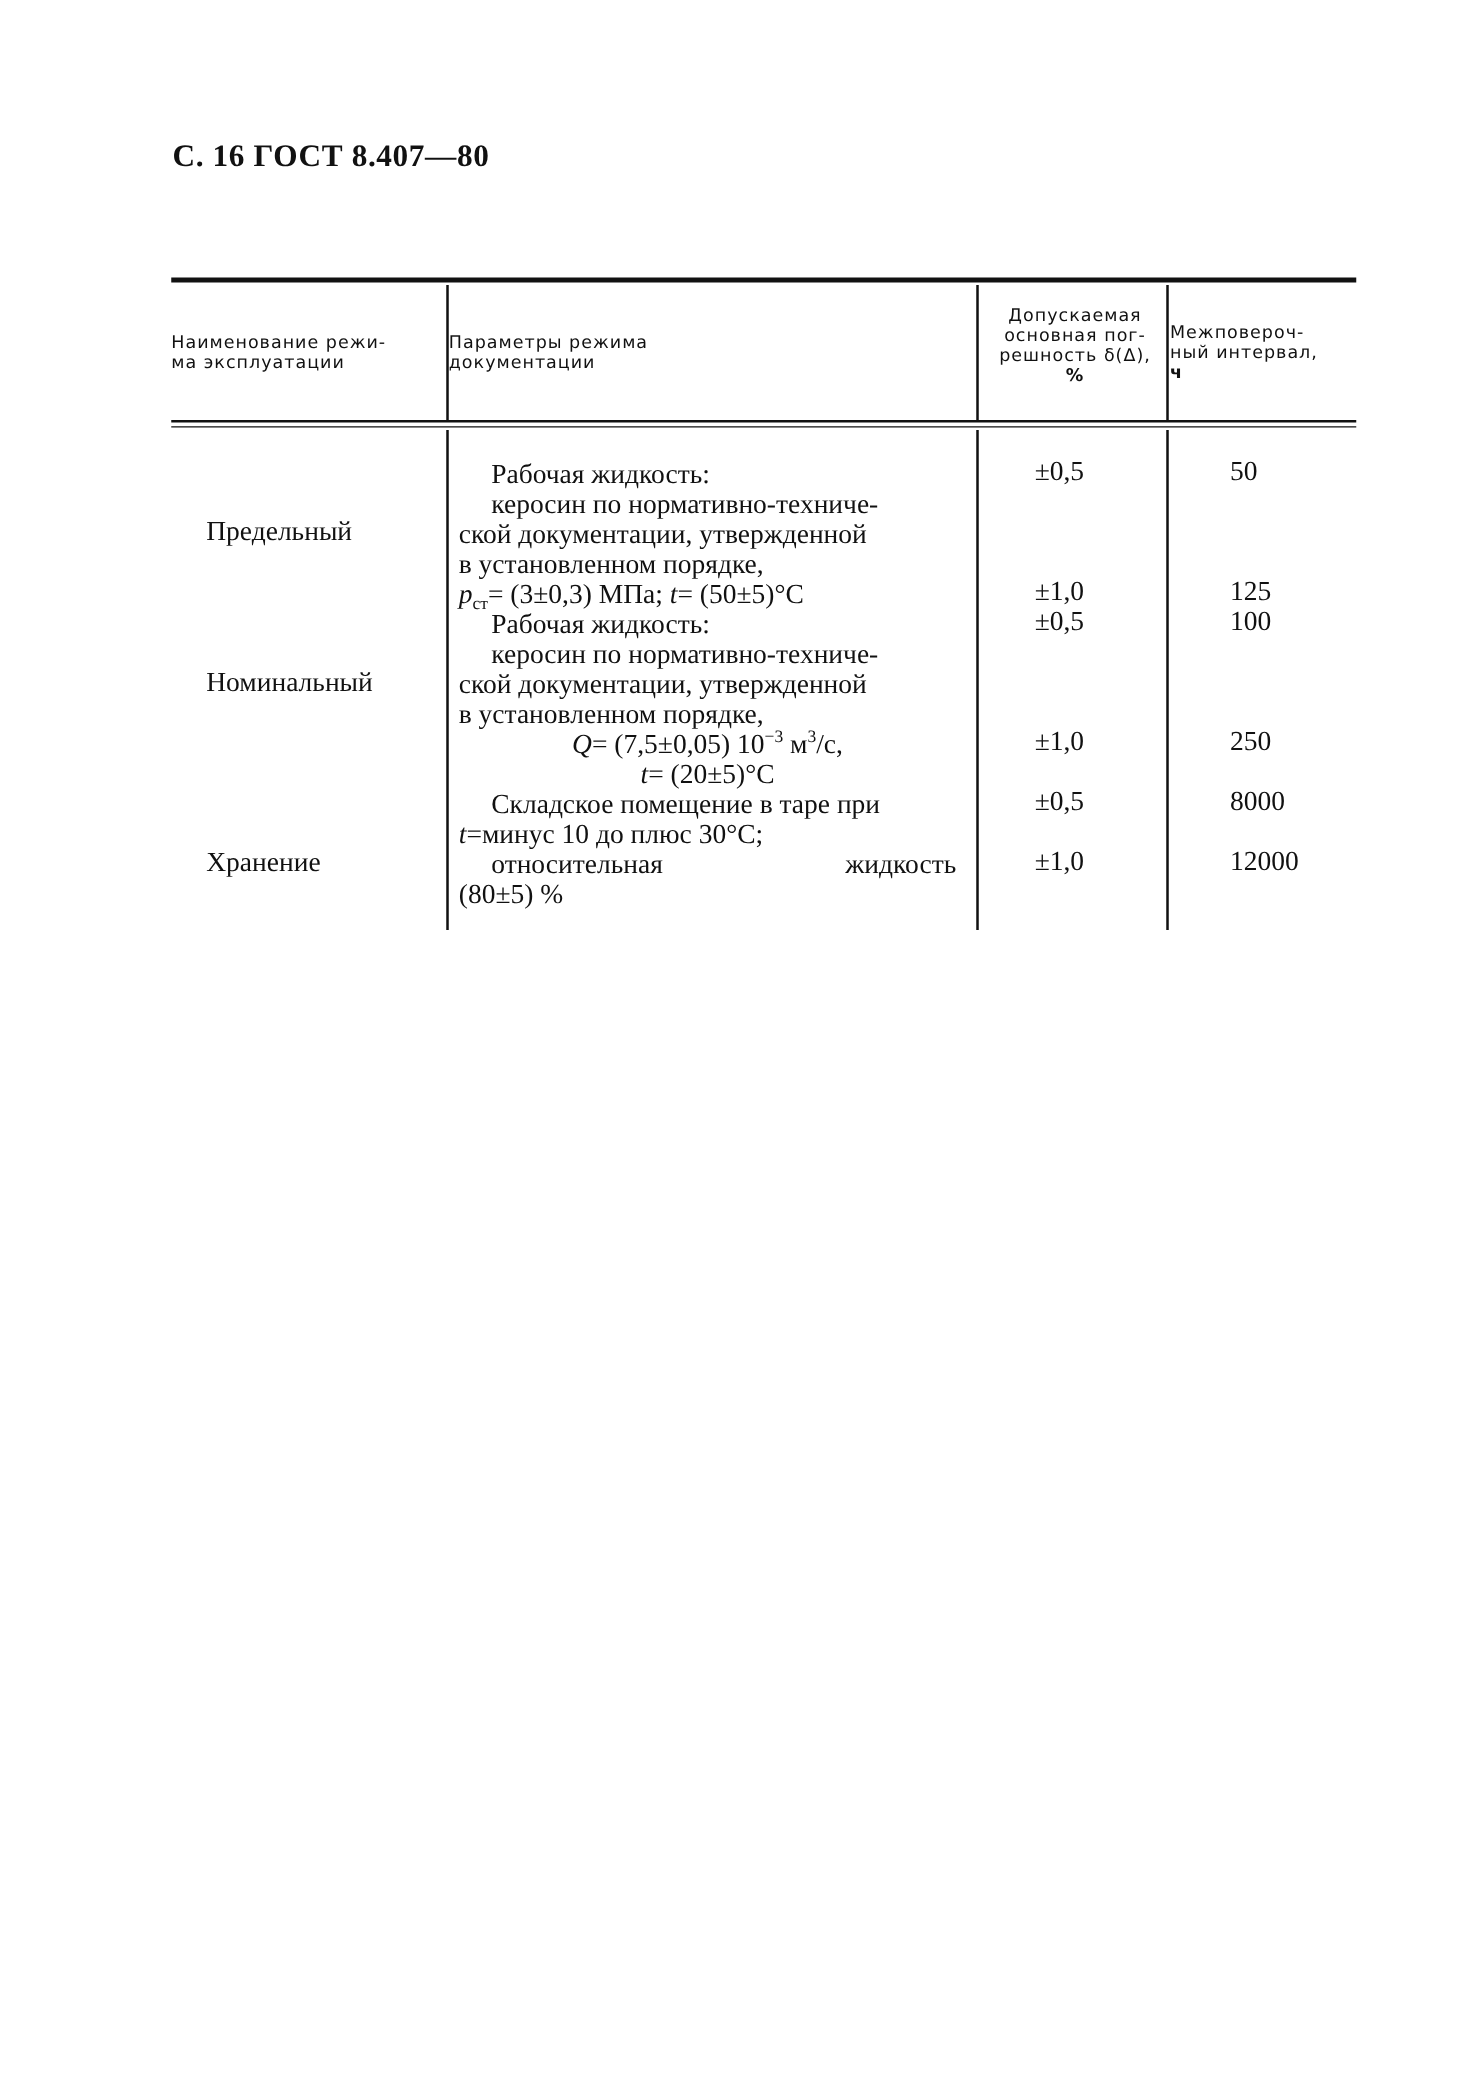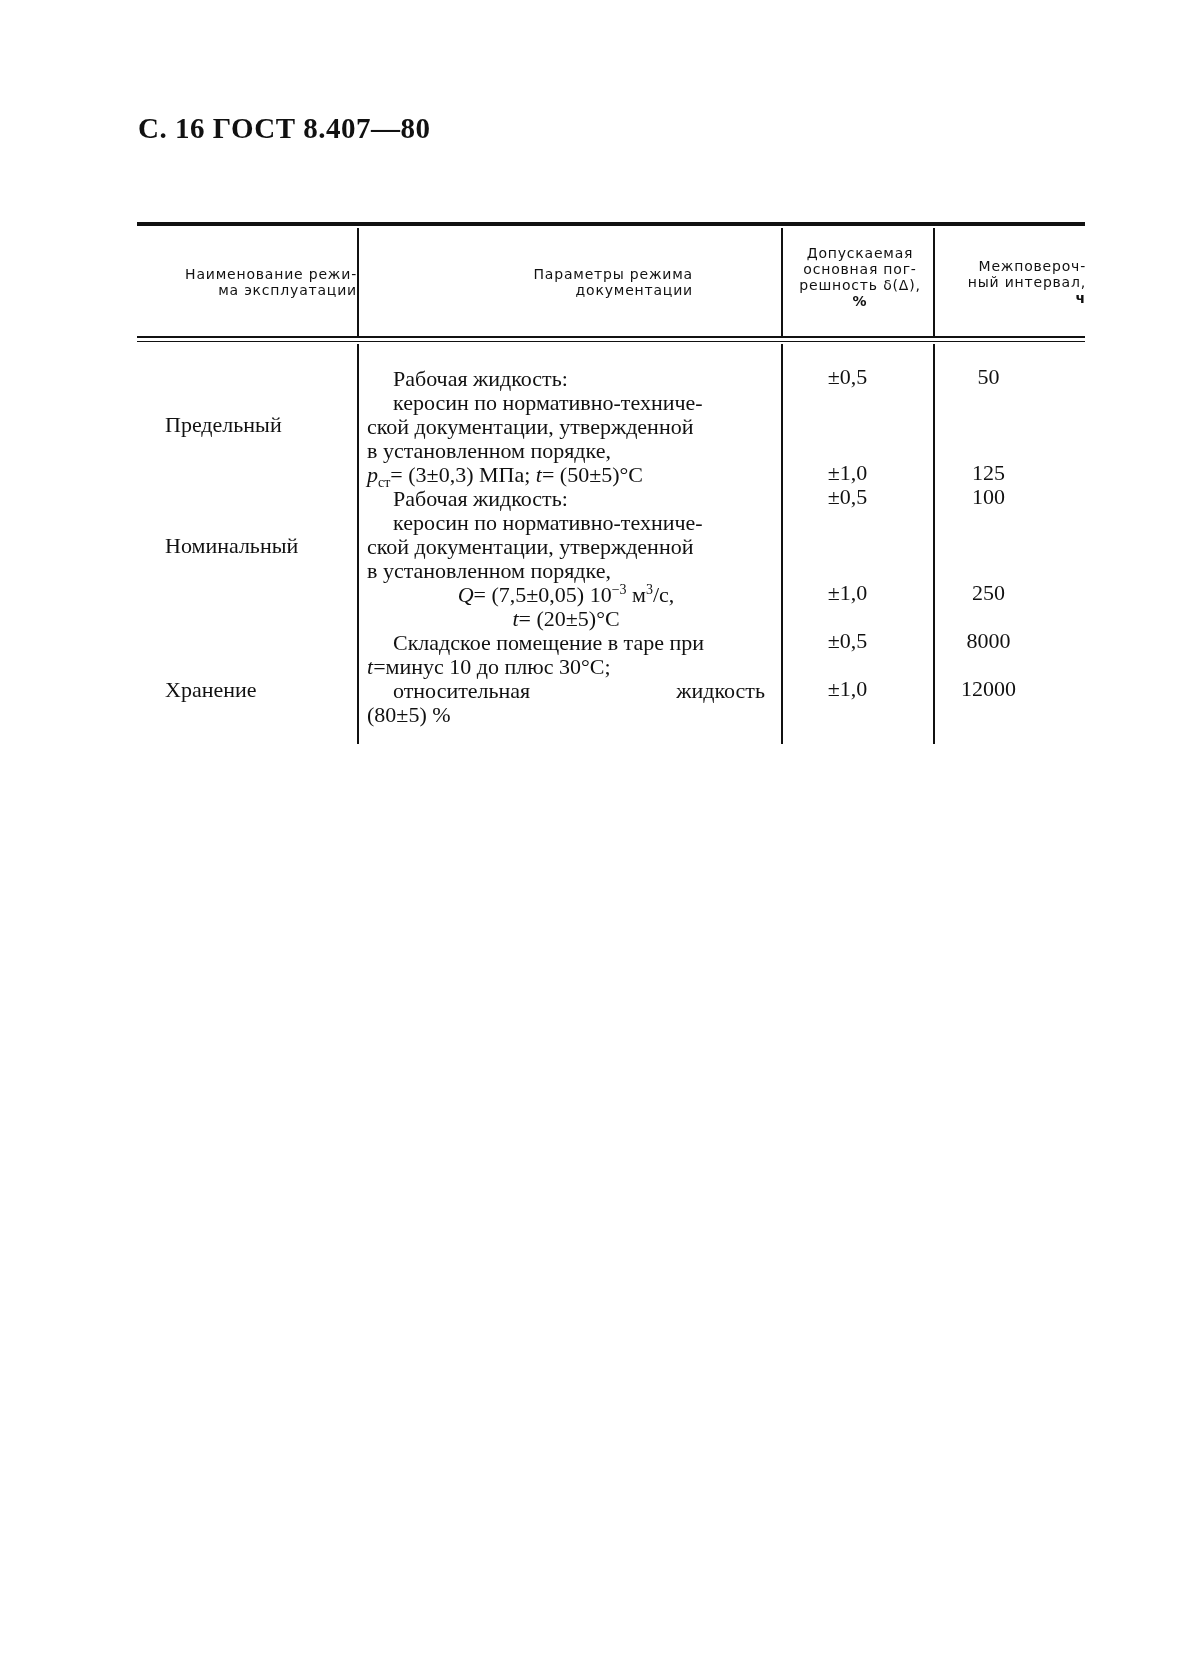--- a/index.html
+++ b/index.html
@@ -1,31 +1,31 @@
 <!DOCTYPE html>
 <html><head>
 <meta charset="utf-8">
 <style>
   html, body { margin: 0; padding: 0; background: #ffffff; }
   body { width: 1185px; height: 1674px; position: relative; overflow: hidden;
          font-family: "Liberation Serif", "DejaVu Serif", serif; color: #111; }
   .page-header { position: absolute; left: 138px; top: 112px; font-weight: bold;
-                 font-size: 29px; letter-spacing: 0.5px; }
+                 font-size: 25px; letter-spacing: 0.5px; }
   .rule { position: absolute; background: #111; }
   .vline { position: absolute; width: 2px; background: #111; }
   .hdr { position: absolute; font-family: "DejaVu Sans", "Liberation Sans", sans-serif;
-         font-size: 14px; line-height: 16px; text-align: right; color: #111; letter-spacing: 0.8px; }
+         font-size: 14px; line-height: 16px; text-align: left; color: #111; letter-spacing: 0.8px; }
   .hdr span { display: block; }
   .cell { position: absolute; font-size: 22px; line-height: 24px; white-space: nowrap; }
   .mode { left: 165px; margin-top: 48px; }
   .param { left: 367px; width: 398px; }
   .center { text-align: center; }
   .justify { display: flex; justify-content: space-between; }
   .tol { left: 780px; width: 135px; text-align: center; }
-  .intv { left: 921px; width: 135px; text-align: center; }
+  .intv { left: 984px; width: 135px; }
   sup { font-size: 14px; line-height: 0; }
   sub { font-size: 14px; line-height: 0; }
   i { font-style: italic; }
 </style>
 </head>
 <body>
 
 <div class="page-header">С. 16 ГОСТ 8.407—80</div>
 
 <div class="rule" style="left:137px; top:222px; width:948px; height:4px;"></div>

